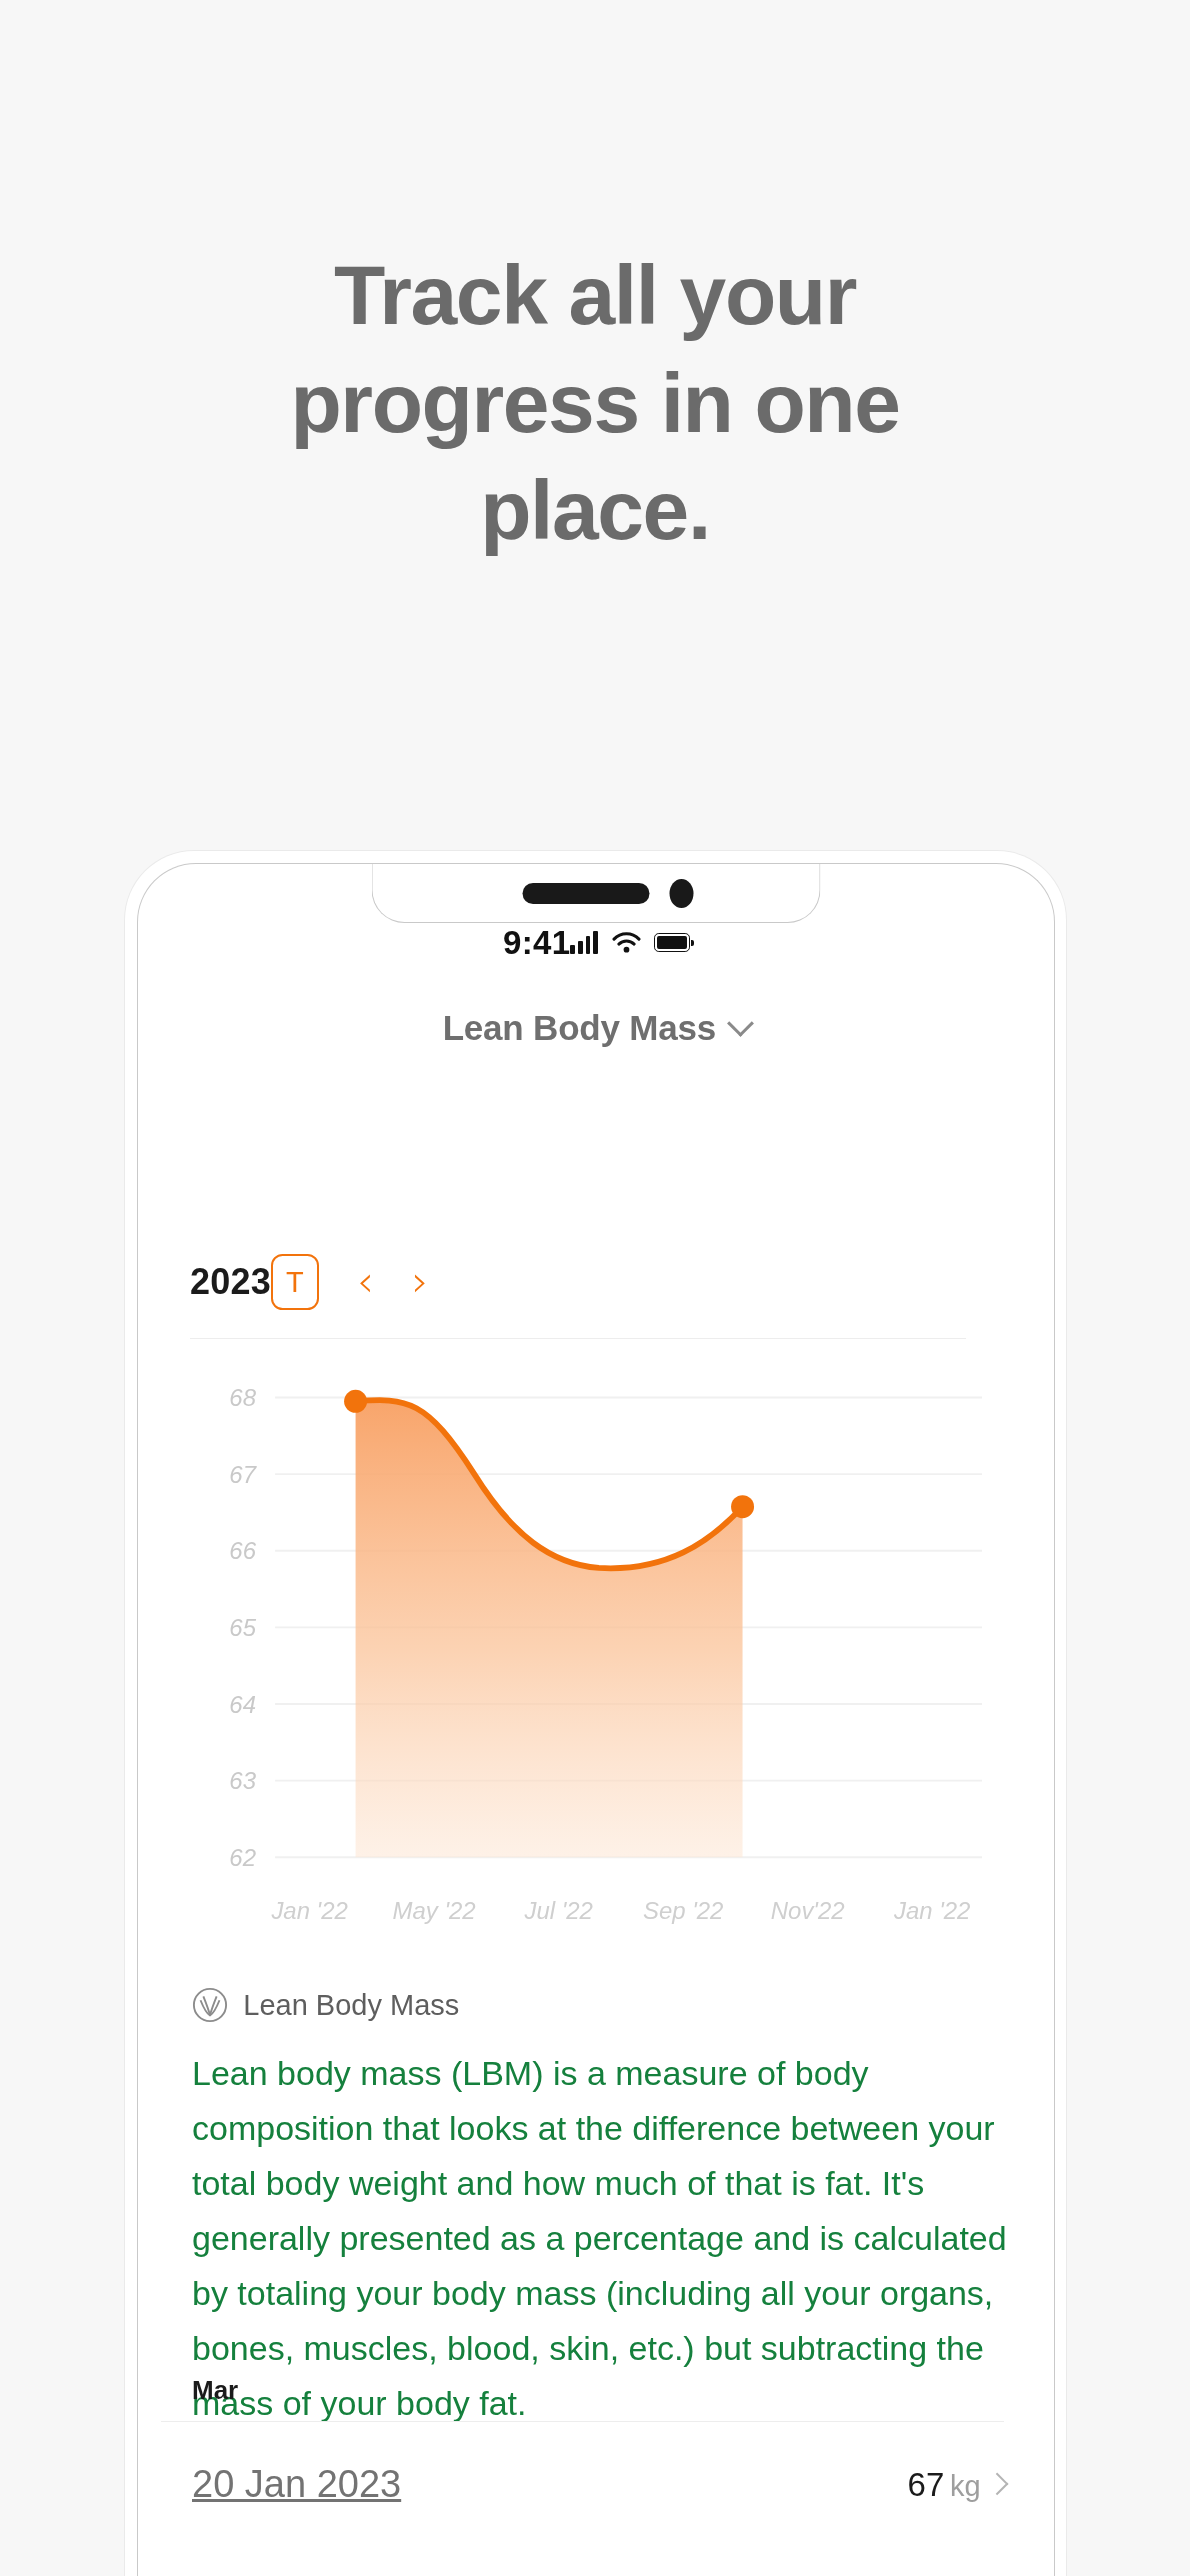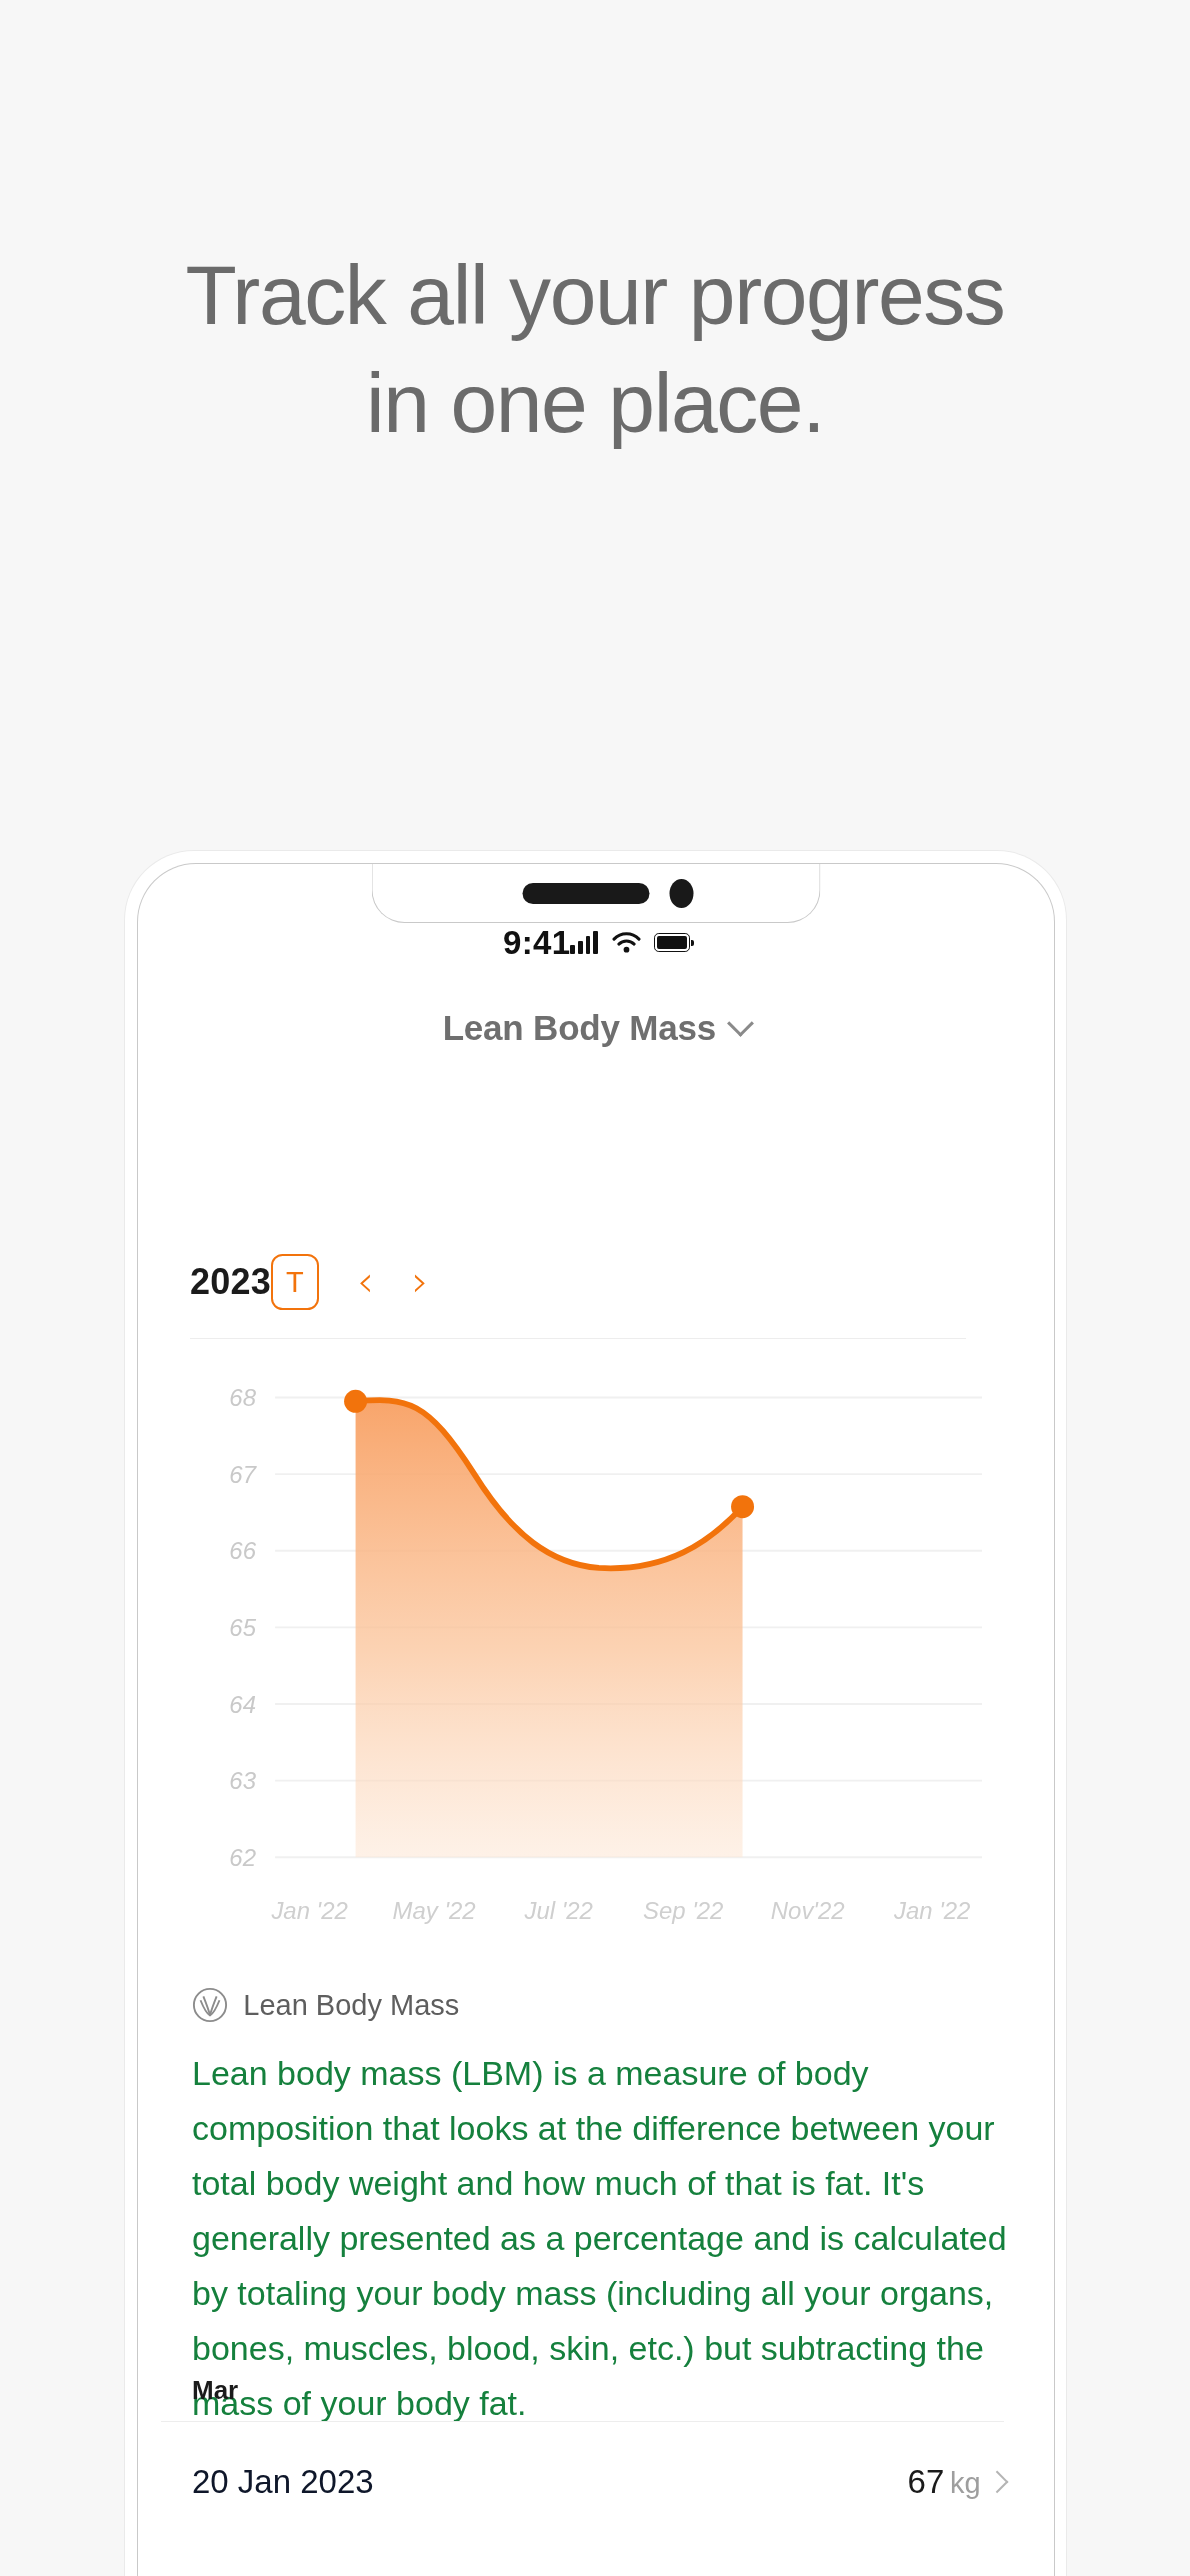--- a/index.html
+++ b/index.html
@@ -21,21 +21,21 @@
 
   
   .headline {
     position: absolute;
     top: 242px;
     left: 0;
     width: 1190px;
     text-align: center;
     font-size: 84px;
     line-height: 1.28;
-    font-weight: 400;
+    font-weight: 700;
     color: #6b6b6b;
     letter-spacing: -1.4px;
     padding: 0 173px;
   }
 
   
   .phone {
     position: absolute;
     left: 125px;
     top: 851px;
@@ -290,21 +290,21 @@
   .list-row {
     position: absolute;
     top: 2463px;
     left: 192px;
     width: 813px;
     display: flex;
     align-items: center;
     justify-content: space-between;
     z-index: 3;
   }
-  .row-date { font-size: 33px; color: #0f172a; }
+  .row-date { font-size: 38px; color: #737373; text-decoration: underline; }
   .row-right { display: flex; align-items: center; gap: 8px; }
   .row-val { font-size: 33px; color: #1b1b1b; }
   .row-unit { font-size: 29px; color: #9e9e9e; margin-left: 5.8px; }
   .chev-right {
     width: 16.3px; height: 16.3px;
     border-right: 2.9px solid #b4b4b4;
     border-top: 2.9px solid #b4b4b4;
     transform: rotate(45deg);
   }
 </style>

